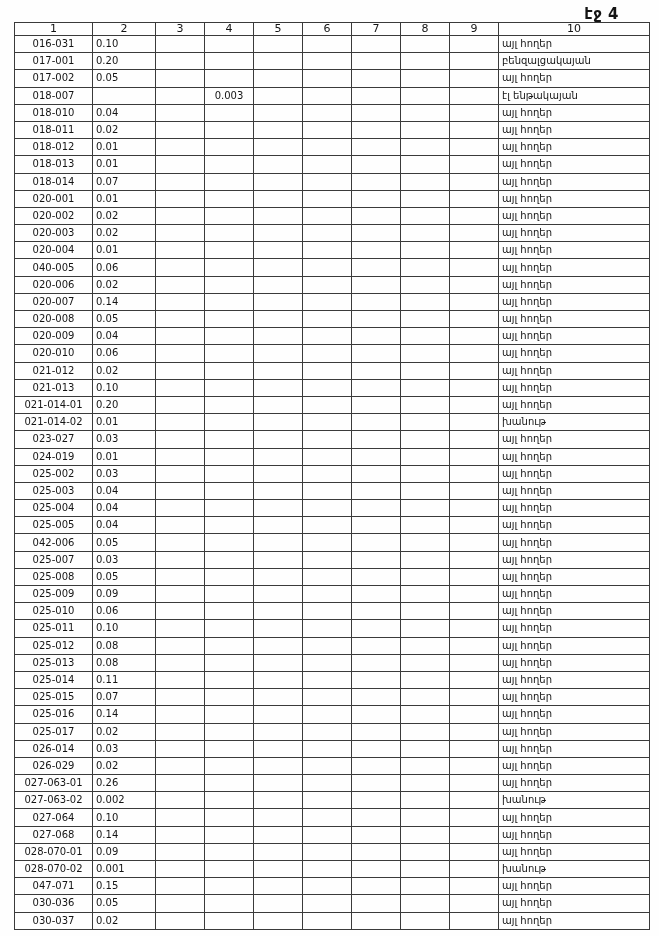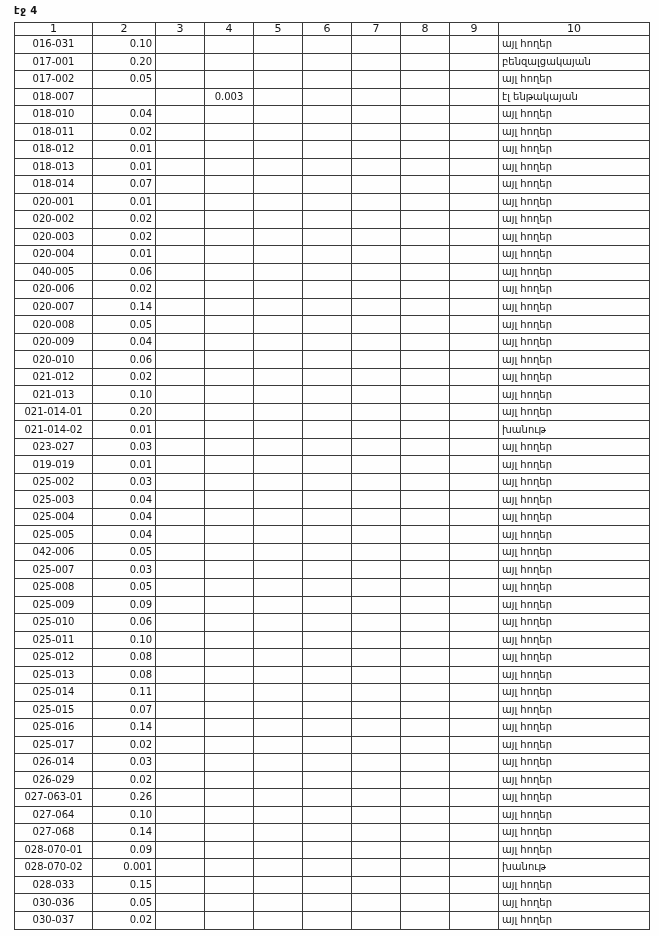--- a/index.html
+++ b/index.html
@@ -13,23 +13,23 @@
     height: 936px;
     margin: 0 auto;
     background: #fefefe;
     box-sizing: border-box;
     padding: 5px 10px 4px 14px;
     font-family: "DejaVu Sans", sans-serif;
     color: #141414;
   }
   .page-label {
     height: 15px;
-    text-align: left;
+    text-align: right;
     padding-right: 30px;
-    font-size: 10px;
+    font-size: 15px;
     font-weight: bold;
     letter-spacing: 0.5px;
     margin-bottom: 2px;
   }
   table.scan-table {
     border-collapse: collapse;
     table-layout: fixed;
     width: 635px;
     height: 908px;
   }
@@ -49,21 +49,21 @@
     font-size: 11px;
     text-align: center;
   }
   
   col.c1  { width: 78px; }
   col.c2  { width: 63px; }
   col.c3, col.c4, col.c5, col.c6, col.c7, col.c8, col.c9 { width: 49px; }
   col.c10 { width: 151px; }
   
   td.c1  { text-align: center; }
-  td.c2  { text-align: right; }
+  td.c2  { text-align: left; }
   td.c3, td.c4, td.c5, td.c6, td.c7, td.c8, td.c9 { text-align: center; }
   td.c10 { text-align: left; }
 </style>
 </head>
 <body>
 
 <div class="page">
   <div class="page-label">էջ 4</div>
 
   <table class="scan-table">
@@ -376,21 +376,21 @@
           <td class="c3"></td>
           <td class="c4"></td>
           <td class="c5"></td>
           <td class="c6"></td>
           <td class="c7"></td>
           <td class="c8"></td>
           <td class="c9"></td>
           <td class="c10">այլ հողեր</td>
         </tr>
         <tr>
-          <td class="c1">019-019</td>
+          <td class="c1">024-019</td>
           <td class="c2">0.01</td>
           <td class="c3"></td>
           <td class="c4"></td>
           <td class="c5"></td>
           <td class="c6"></td>
           <td class="c7"></td>
           <td class="c8"></td>
           <td class="c9"></td>
           <td class="c10">այլ հողեր</td>
         </tr>
@@ -616,20 +616,32 @@
           <td class="c3"></td>
           <td class="c4"></td>
           <td class="c5"></td>
           <td class="c6"></td>
           <td class="c7"></td>
           <td class="c8"></td>
           <td class="c9"></td>
           <td class="c10">այլ հողեր</td>
         </tr>
         <tr>
+          <td class="c1">027-063-02</td>
+          <td class="c2">0.002</td>
+          <td class="c3"></td>
+          <td class="c4"></td>
+          <td class="c5"></td>
+          <td class="c6"></td>
+          <td class="c7"></td>
+          <td class="c8"></td>
+          <td class="c9"></td>
+          <td class="c10">խանութ</td>
+        </tr>
+        <tr>
           <td class="c1">027-064</td>
           <td class="c2">0.10</td>
           <td class="c3"></td>
           <td class="c4"></td>
           <td class="c5"></td>
           <td class="c6"></td>
           <td class="c7"></td>
           <td class="c8"></td>
           <td class="c9"></td>
           <td class="c10">այլ հողեր</td>
@@ -664,21 +676,21 @@
           <td class="c3"></td>
           <td class="c4"></td>
           <td class="c5"></td>
           <td class="c6"></td>
           <td class="c7"></td>
           <td class="c8"></td>
           <td class="c9"></td>
           <td class="c10">խանութ</td>
         </tr>
         <tr>
-          <td class="c1">028-033</td>
+          <td class="c1">047-071</td>
           <td class="c2">0.15</td>
           <td class="c3"></td>
           <td class="c4"></td>
           <td class="c5"></td>
           <td class="c6"></td>
           <td class="c7"></td>
           <td class="c8"></td>
           <td class="c9"></td>
           <td class="c10">այլ հողեր</td>
         </tr>

